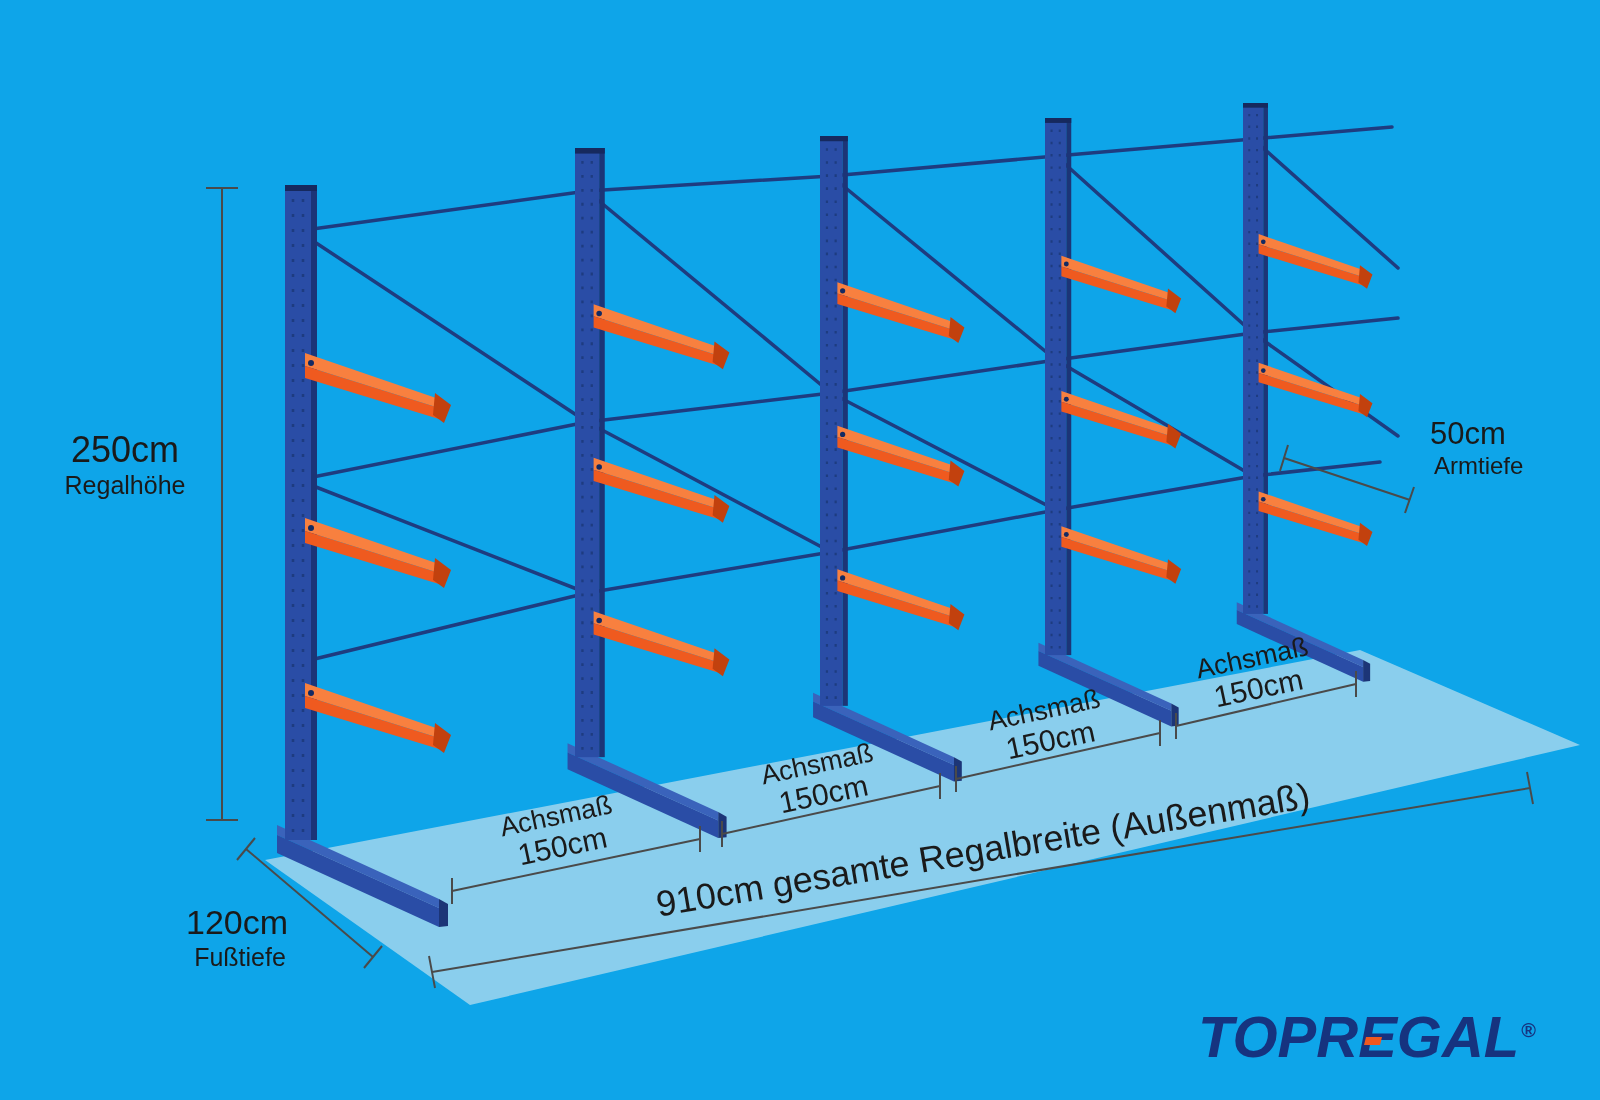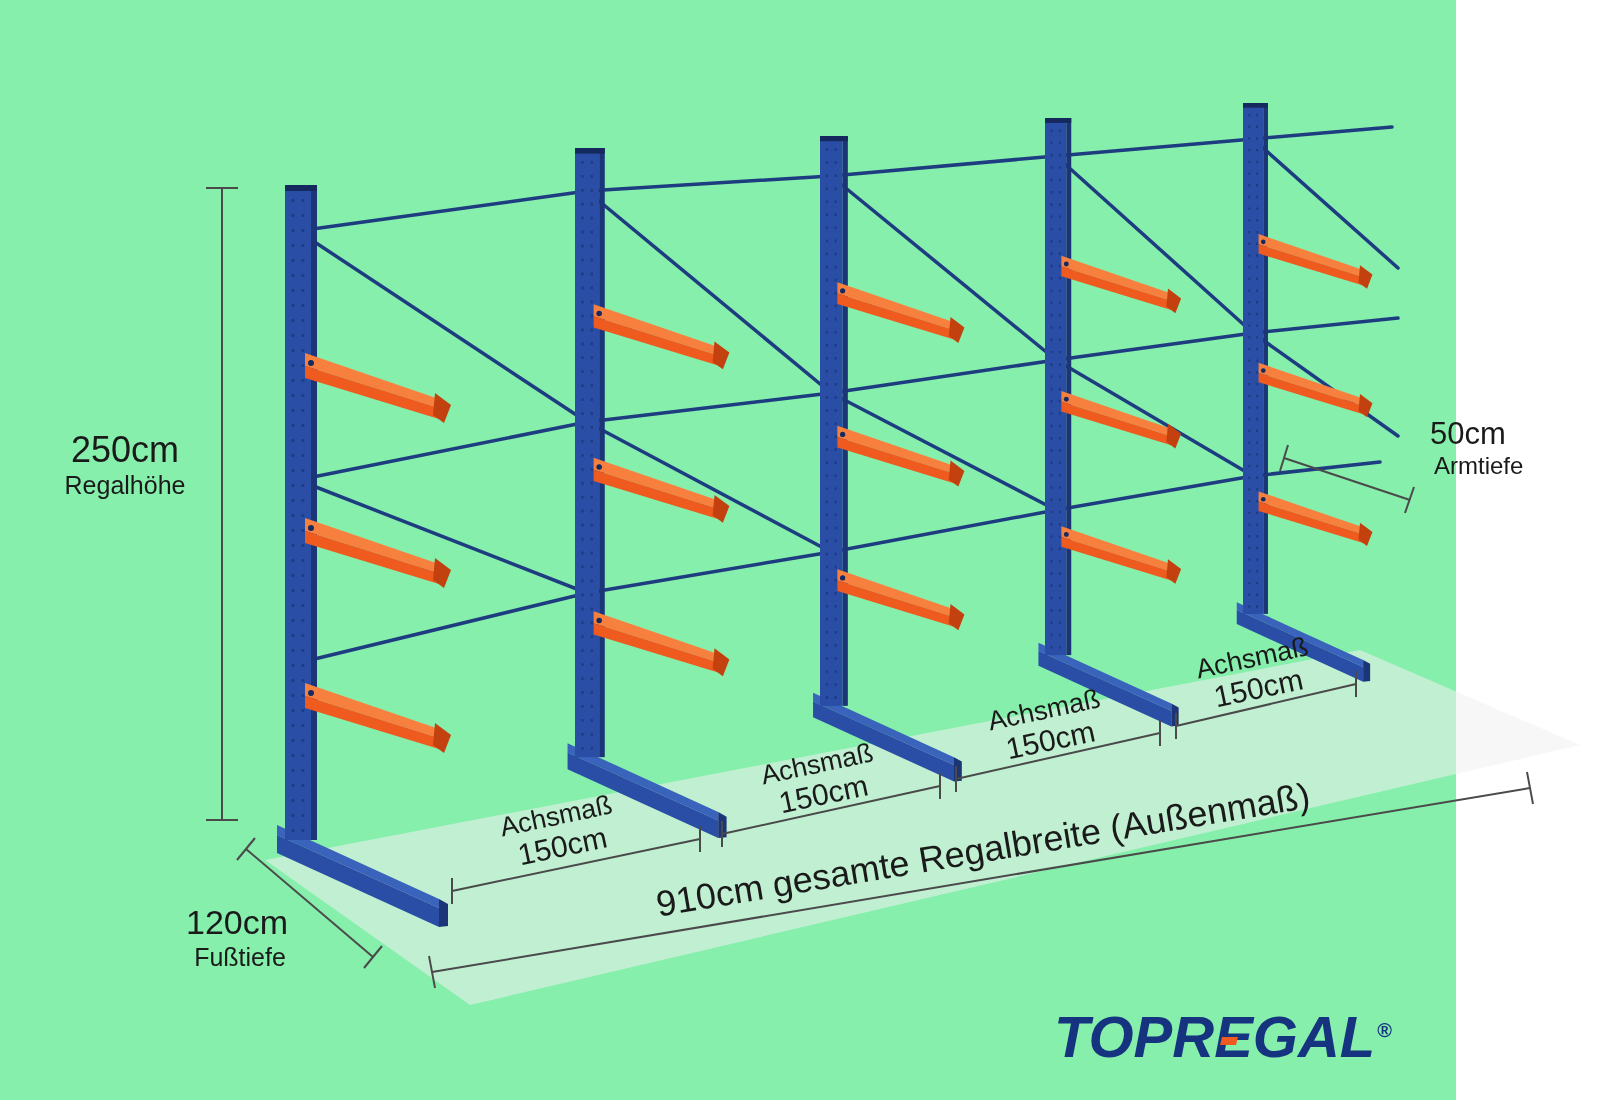--- a/index.html
+++ b/index.html
@@ -1,18 +1,18 @@
 <!DOCTYPE html>
 <html><head>
 <meta charset="utf-8">
 <style>
   *{margin:0;padding:0;box-sizing:border-box}
   html,body{width:1600px;height:1100px;background:#ffffff;overflow:hidden;
             font-family:"Liberation Sans",sans-serif}
-  .stage{position:relative;width:1456px;height:1100px;background:#86efac}
+  .stage{position:relative;width:1600px;height:1100px;background:#0ea5e9}
   .stage > svg{position:absolute;left:0;top:0}
 
   
   .logo{position:absolute;right:64px;bottom:34px;
         font-family:"Liberation Sans",sans-serif;
         font-style:italic;font-weight:800;font-size:58px;
         color:#16337f;letter-spacing:0;line-height:1;white-space:nowrap}
   .logo-e{position:relative;display:inline-block}
   .logo-e-bar{position:absolute;left:7px;top:29px;width:16px;height:8px;
               background:#f0591f;transform:skewX(-14deg)}

